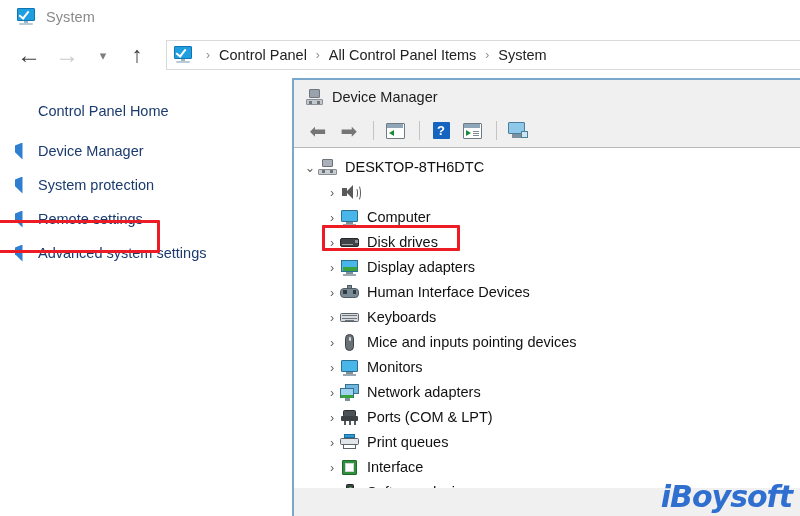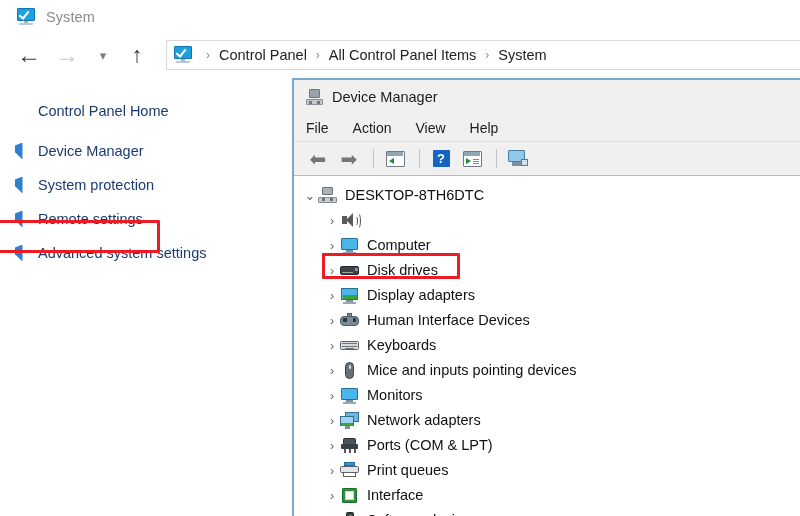--- a/index.html
+++ b/index.html
@@ -538,26 +538,20 @@
   <div id="dm-titlebar">
     <span class="dm-icon">
       <span class="board"></span>
         <span class="plinth"></span>
       <span class="port p1"></span>
         <span class="port p2"></span>
     </span>
     <span class="dm-title-text">Device Manager</span>
   </div>
 
-  <div id="dm-menubar">
-    <span class="menu-item">File</span>
-    <span class="menu-item">Action</span>
-    <span class="menu-item">View</span>
-    <span class="menu-item">Help</span>
-  </div>
 
   <div id="dm-toolbar">
     <span class="tb-btn">
       <span class="tb-arrow">⬅</span>
     </span>
     <span class="tb-btn">
       <span class="tb-arrow">➡</span>
     </span>
     <span class="tb-sep"></span>
     <span class="tb-btn">
@@ -733,13 +727,14 @@
           <span class="led"></span>
       </span>
       <span class="node-label">Software devices</span>
     </div>
 
     <div id="disk-highlight"></div>
   </div>
 </div>
 
 <div id="watermark">
+  <div id="wm-logo">iBoysoft</div>
 </div>
 
 </body></html>

